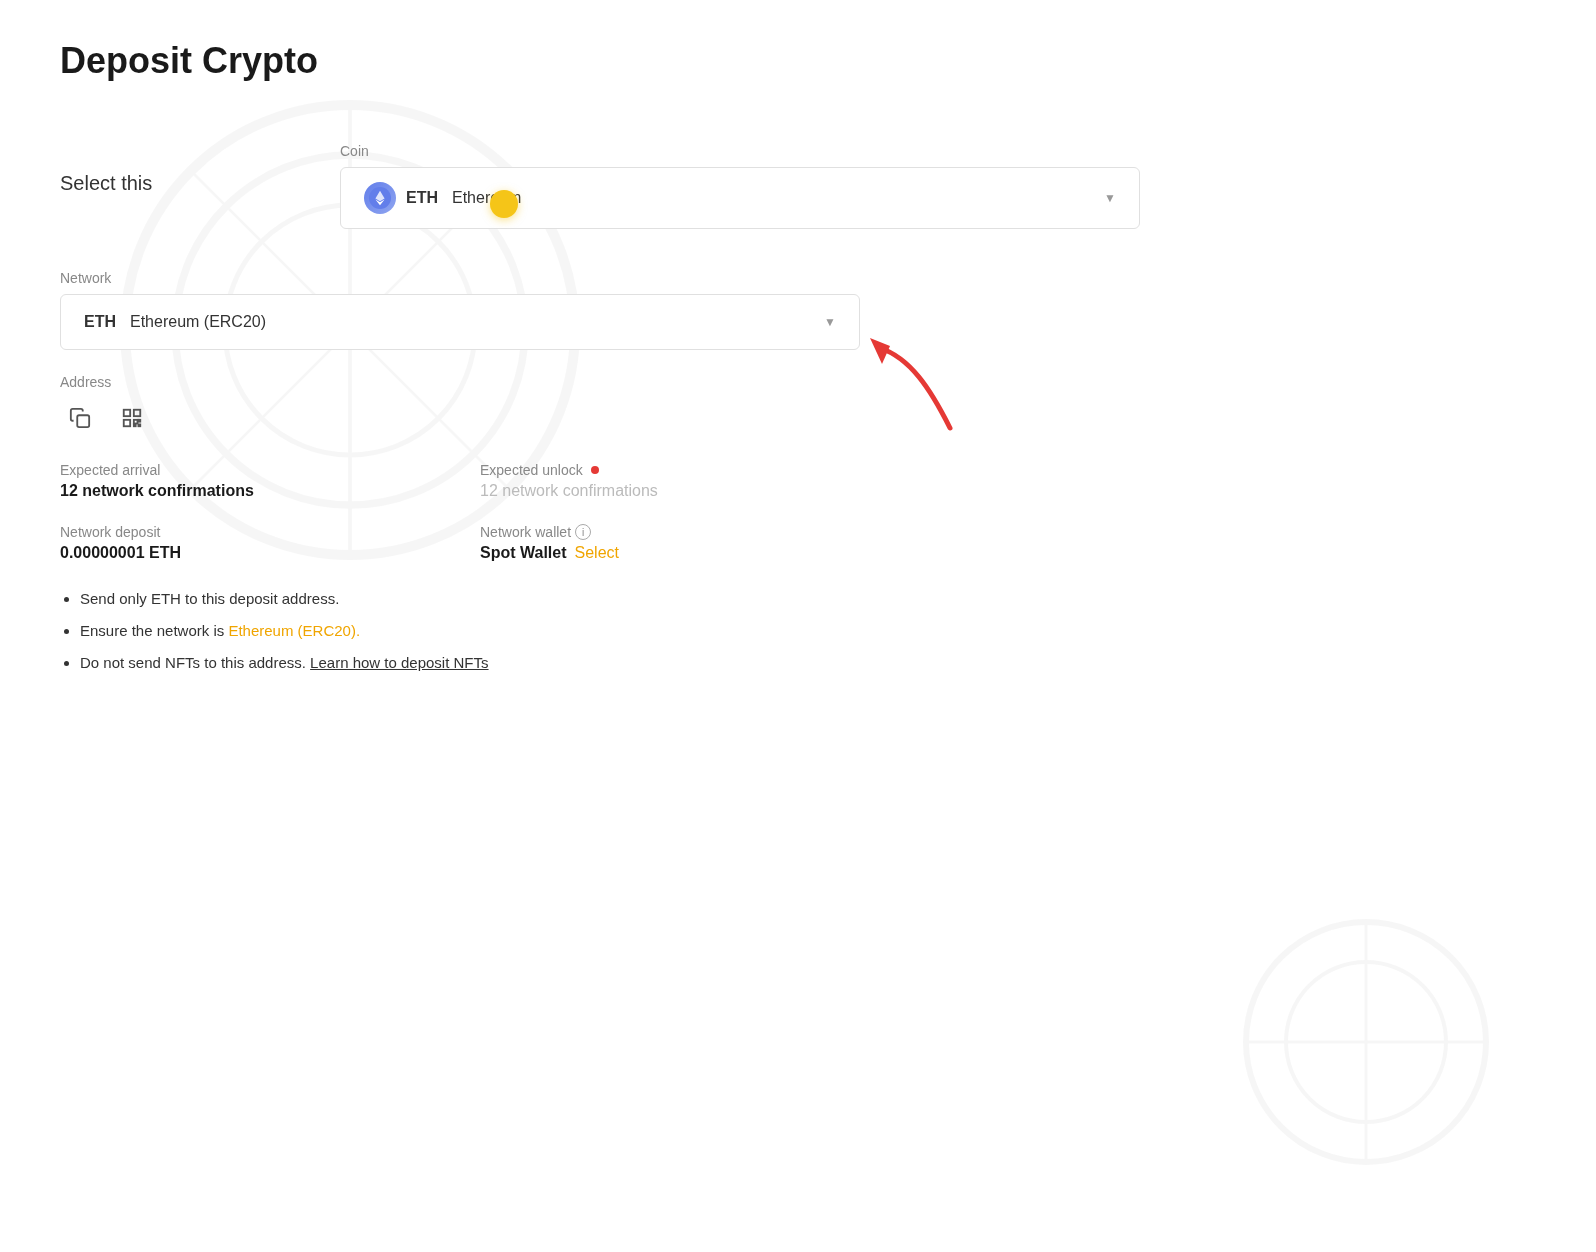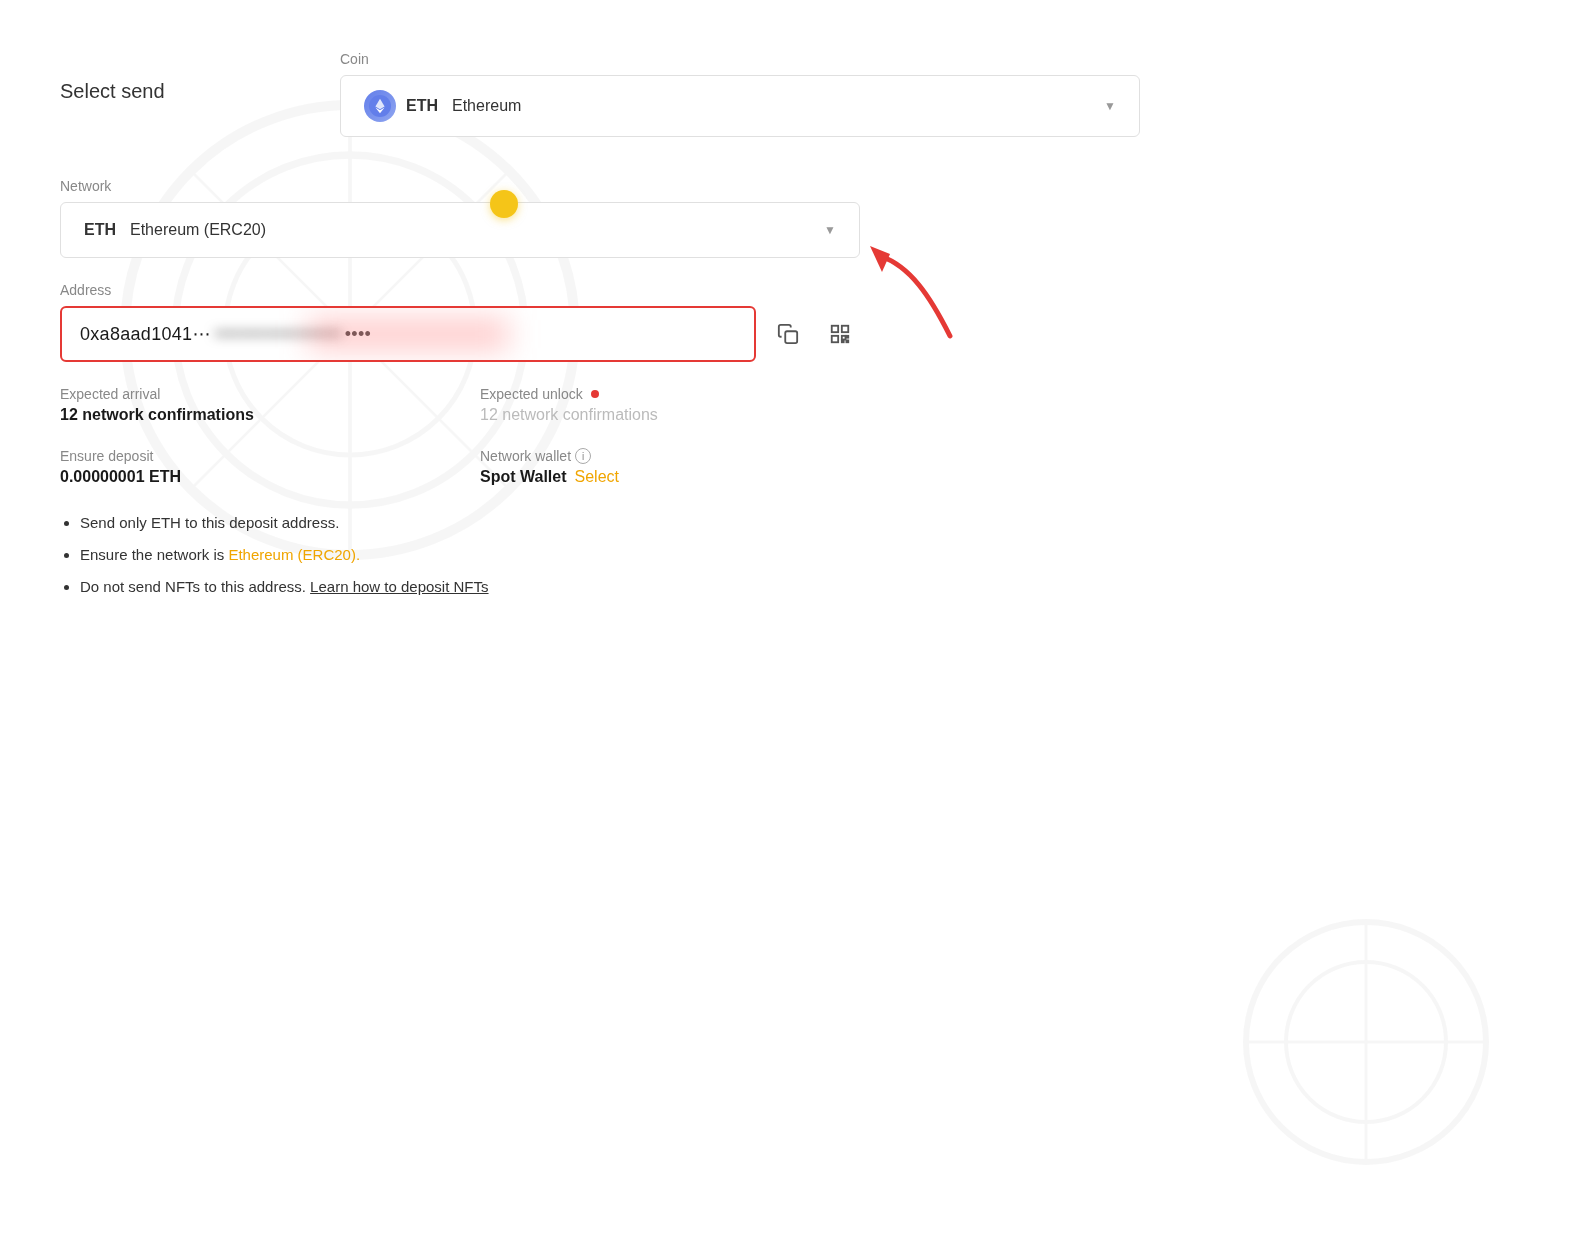--- a/index.html
+++ b/index.html
@@ -342,25 +342,26 @@
     <circle cx="150" cy="150" r="120" stroke="#888" stroke-width="6"></circle>
     <circle cx="150" cy="150" r="80" stroke="#888" stroke-width="4"></circle>
     <line x1="150" y1="30" x2="150" y2="270" stroke="#888" stroke-width="3"></line>
     <line x1="30" y1="150" x2="270" y2="150" stroke="#888" stroke-width="3"></line>
   </svg>
 
   <div class="yellow-dot"></div>
 
   <div class="content">
 
+    <h1 class="page-title">Deposit Crypto</h1>
 
     <div class="form-section">
 
       <div class="form-row">
-        <div class="row-label">Select send</div>
+        <div class="row-label">Select this</div>
         <div class="row-content">
           <div class="field-label">Coin</div>
           <div class="dropdown">
             <div class="dropdown-left">
               <div class="coin-icon eth-icon">
                 <svg width="22" height="22" viewBox="0 0 24 24" fill="none">
                   <circle cx="12" cy="12" r="12" fill="#627EEA"></circle>
                   <path d="M12 4L7 12.5L12 15.5L17 12.5L12 4Z" fill="white" fill-opacity="0.8"></path>
                   <path d="M12 16.5L7 13.5L12 20L17 13.5L12 16.5Z" fill="white"></path>
                 </svg>
@@ -381,26 +382,20 @@
             <div class="dropdown-left">
               <span class="coin-ticker">ETH</span>
               <span class="coin-name">Ethereum (ERC20)</span>
             </div>
             <span class="chevron-down">▼</span>
           </div>
 
           <div class="address-section">
             <div class="field-label">Address</div>
             <div class="address-row" style="position: relative;">
-              <div class="address-box">
-                <span class="address-text">0xa8aad1041⋯</span>
-                <span class="address-blur">••••••••••••••••••••</span>
-                <span class="address-text" style="color:#555">••••</span>
-                <div class="address-glow"></div>
-              </div>
               <button class="icon-btn" title="Copy address">
                 <svg width="22" height="22" viewBox="0 0 24 24" fill="none" stroke="#555" stroke-width="2">
                   <rect x="9" y="9" width="13" height="13" rx="2" ry="2"></rect>
                   <path d="M5 15H4a2 2 0 0 1-2-2V4a2 2 0 0 1 2-2h9a2 2 0 0 1 2 2v1"></path>
                 </svg>
               </button>
               <button class="icon-btn" title="Show QR code" style="position:relative;">
                 <svg width="22" height="22" viewBox="0 0 24 24" fill="none" stroke="#555" stroke-width="2">
                   <rect x="3" y="3" width="7" height="7"></rect>
                   <rect x="14" y="3" width="7" height="7"></rect>
@@ -429,21 +424,21 @@
             <div class="info-item">
               <div class="info-item-label">
                 <span>Expected unlock</span>
                 <span class="red-dot"></span>
               </div>
               <div class="info-item-value muted">
                 12 network confirmations
               </div>
             </div>
             <div class="info-item">
-              <div class="info-item-label">Ensure deposit</div>
+              <div class="info-item-label">Network deposit</div>
               <div class="info-item-value">0.00000001 ETH</div>
             </div>
             <div class="info-item">
               <div class="info-item-label">
                 <span>Network wallet</span>
                 <span class="info-icon">i</span>
               </div>
               <div class="wallet-row">
                 <span class="wallet-name">Spot Wallet</span>
                 <span class="wallet-change">Select</span>

